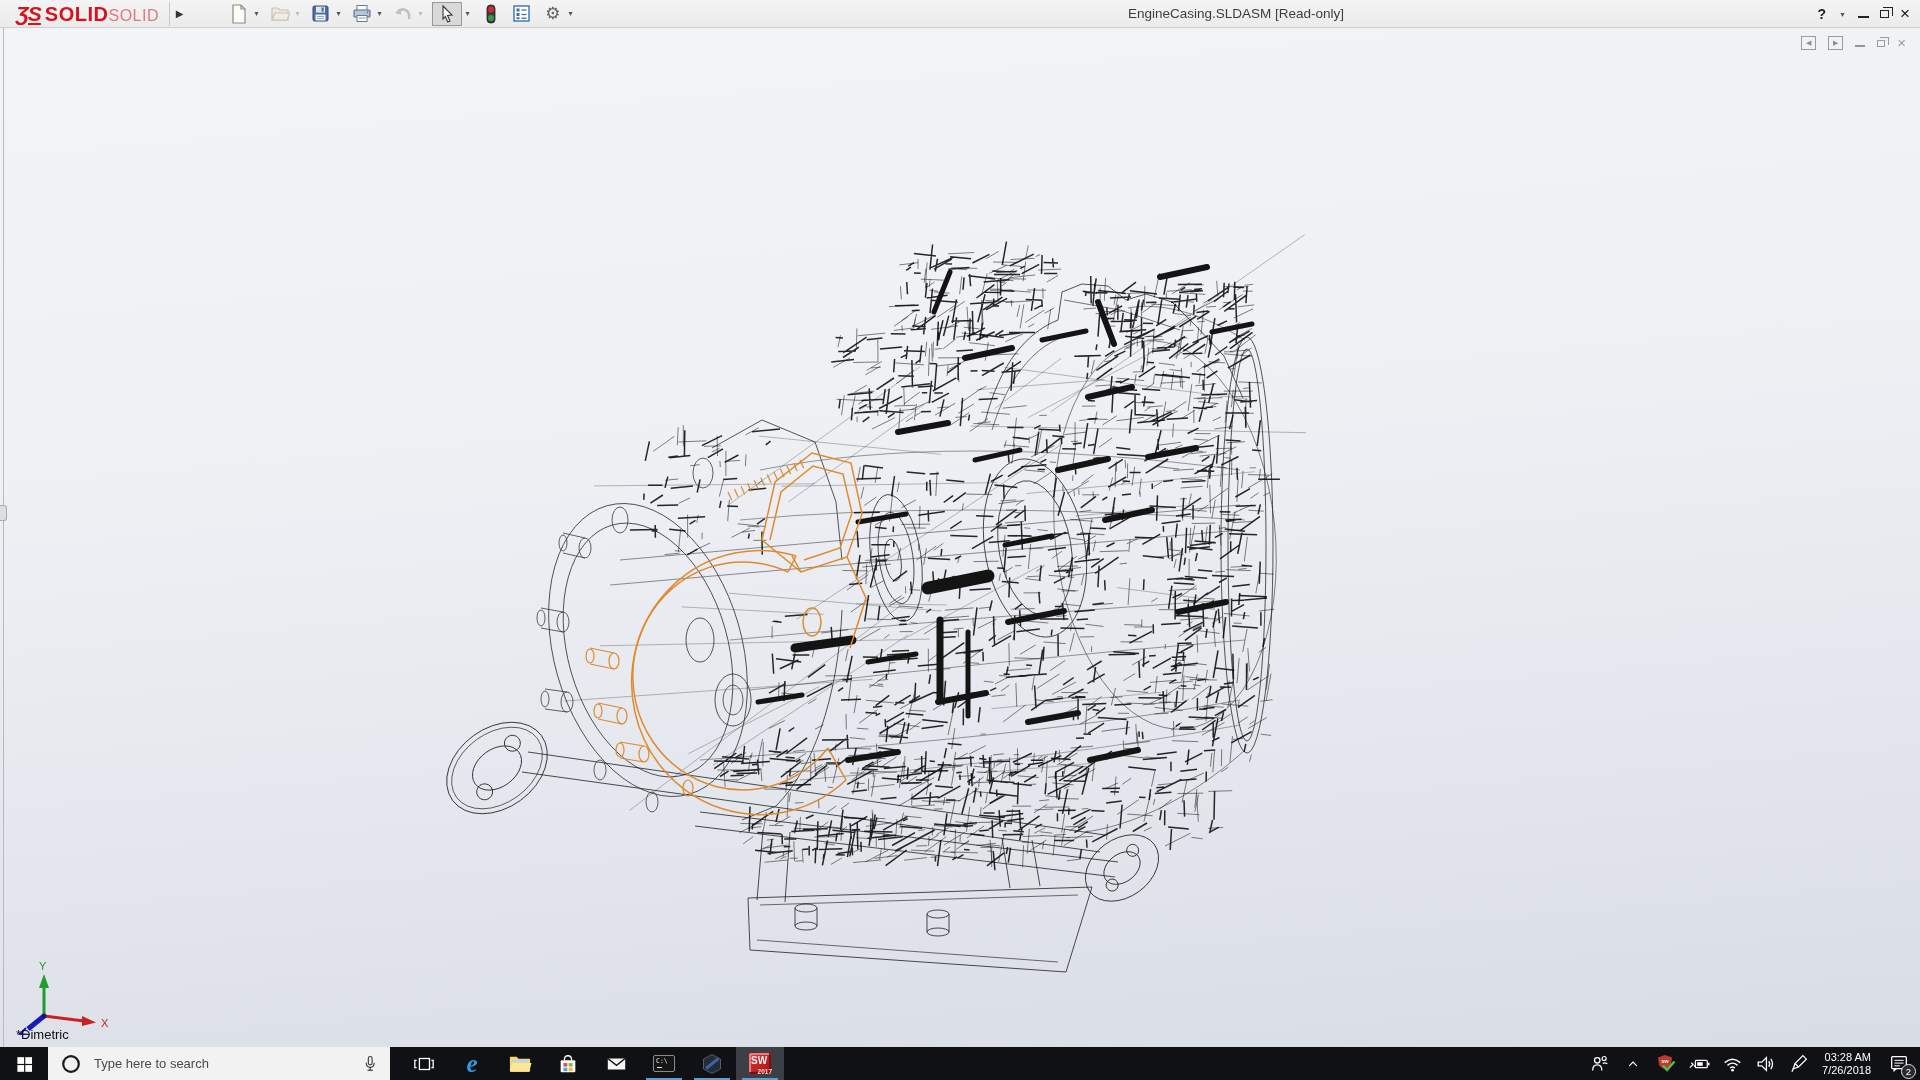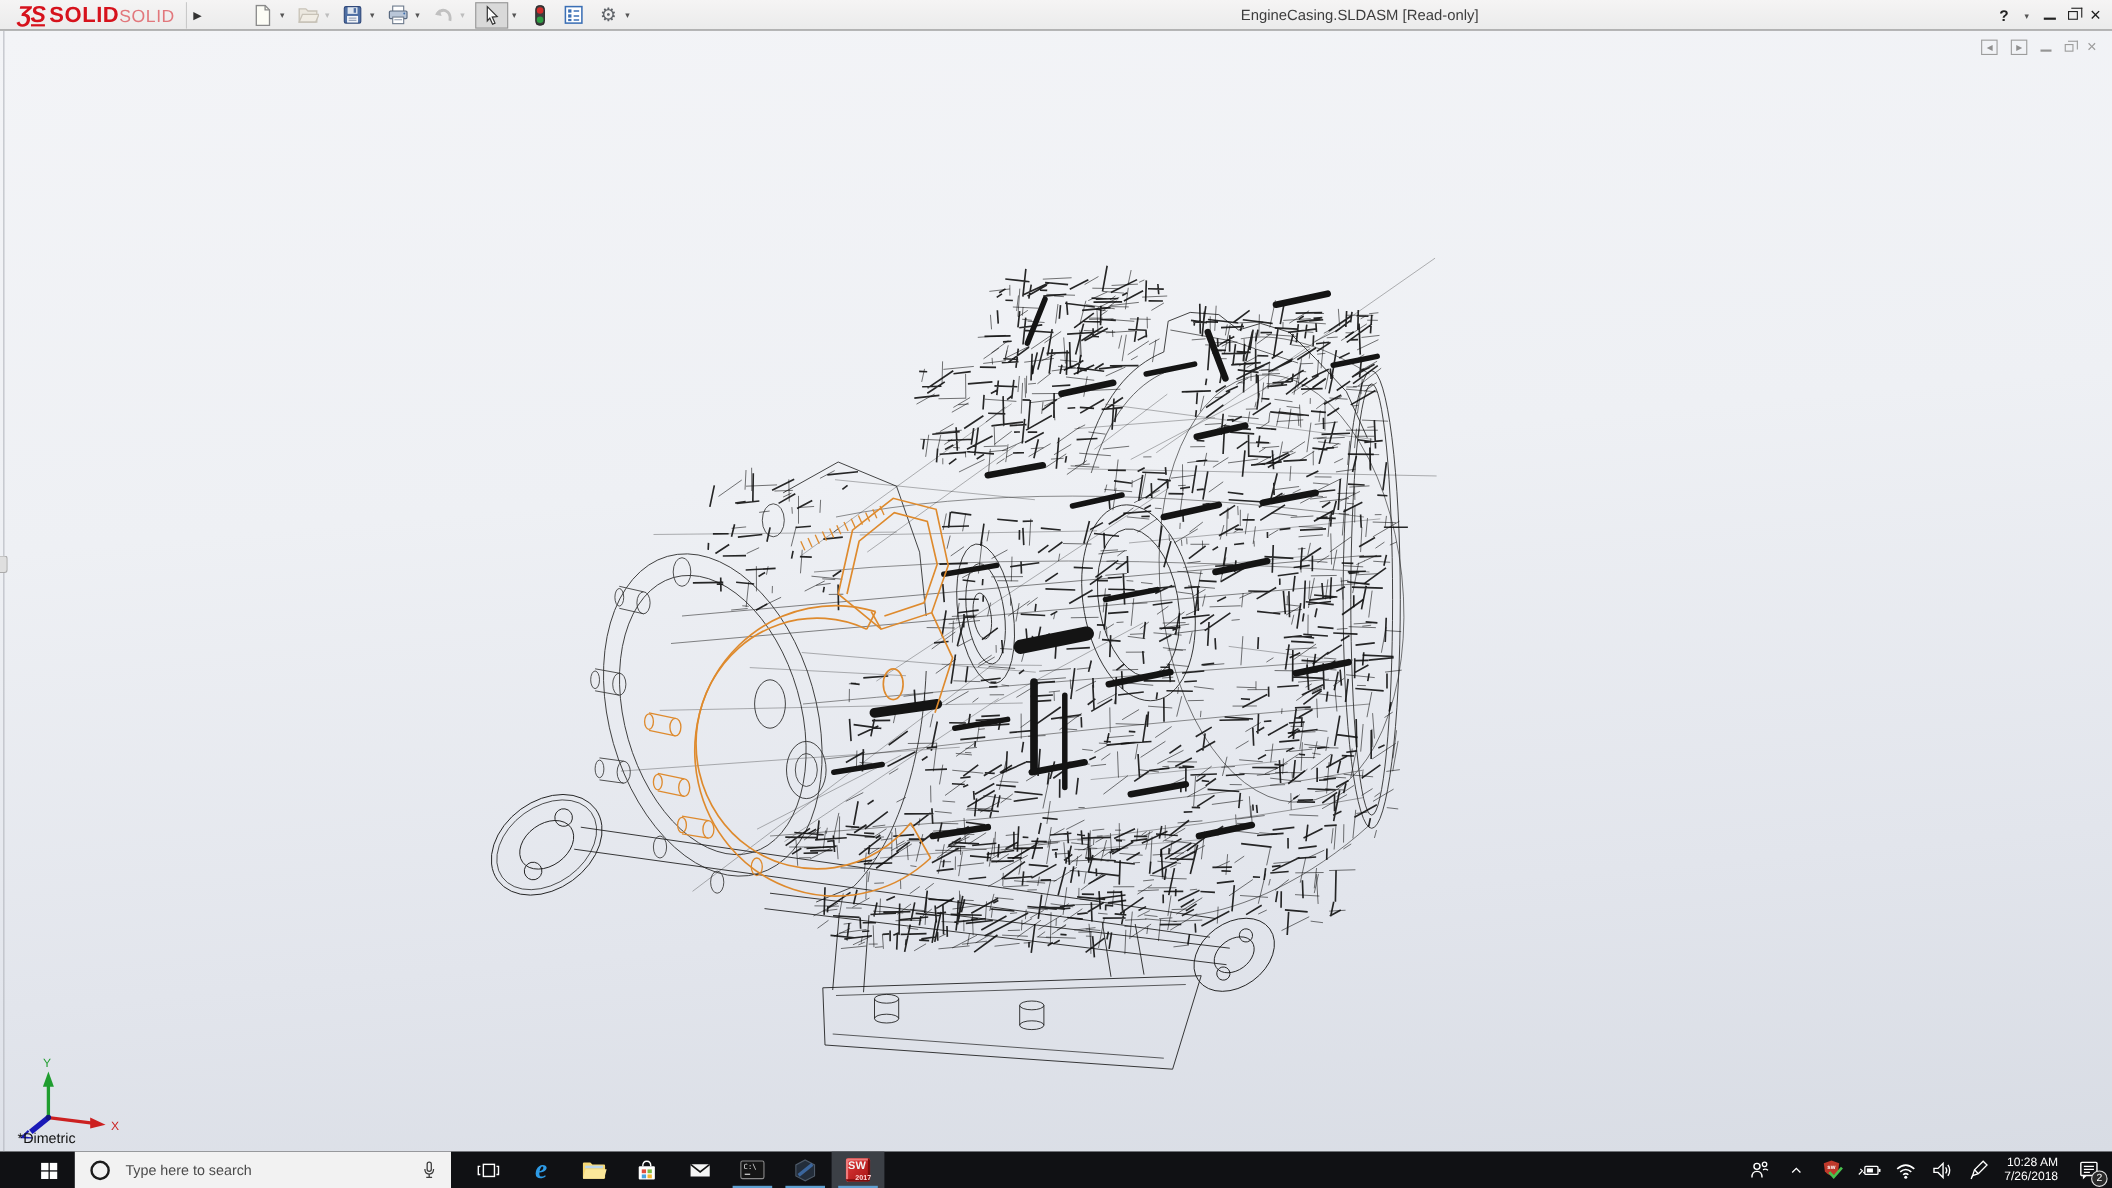--- a/index.html
+++ b/index.html
@@ -45,21 +45,21 @@
   .dc-restore { width:8px; height:7px; border:1.3px solid #9c9c9c; position:relative; }
   .dc-restore::before { content:""; position:absolute; left:2px; top:-4px; width:8px; height:7px;
     border:1.3px solid #9c9c9c; border-bottom:none; border-left:none;}
   .dc-close { font-size:15px; color:#9c9c9c; line-height:1; margin-top:-2px;}
   #model-svg { position:absolute; left:0; top:0; width:1920px; height:1019px; }
   .viewlabel { position:absolute; left:16px; top:999px; font-size:13px; font-weight:400; color:#111; }
   #triad { position:absolute; left:8px; top:912px; }
 
   
   .taskbar { position:absolute; left:0; top:1047px; width:1920px; height:33px; background:#101114;
-    display:flex; align-items:stretch;padding-left:20px; }
+    display:flex; align-items:stretch; }
   .tb-start { width:48px; display:flex; align-items:center; justify-content:center; }
   .tb-search { width:342px; background:#f2f2f2; display:flex; align-items:center; position:relative; }
   .tb-search-text { font-size:13px; color:#4a4a4a; margin-left:12px; }
   .tb-apps { display:flex; margin-left:10px; }
   .appbtn { width:48px; display:flex; align-items:center; justify-content:center; position:relative; background:transparent; border:none; }
   .appbtn.active { background:#3c4046; }
   .runline { position:absolute; left:6px; right:6px; bottom:0; height:2.5px; background:#5e9fd0; }
   .edge-e { font-style:italic; font-weight:700; font-size:25px; color:#2e9be6;
     font-family:"Liberation Serif", serif; line-height:1; }
   .cmdbox { width:22px; height:17px; background:#151515; border:1px solid #8a8a8a; border-radius:2px;
@@ -509,21 +509,21 @@
         <path d="M17.8,6.5 Q21.5,12 17.8,17.5" fill="none" stroke="#fff" stroke-width="1.4"></path>
       </svg>
     </div>
     <div class="trayic">
       <svg width="21" height="21" viewBox="0 0 24 24">
         <path d="M6,18 L8,12 L17,3 L21,7 L12,16 Z" fill="none" stroke="#fff" stroke-width="1.4"></path>
         <path d="M8,12 L12,16 M6,18 L4.5,21.5" stroke="#fff" stroke-width="1.4"></path>
       </svg>
     </div>
     <div class="clock">
-      <div>10:28 AM</div>
+      <div>03:28 AM</div>
       <div>7/26/2018</div>
     </div>
     <div class="actionwrap">
       <svg width="22" height="24" viewBox="0 0 24 24">
         <rect x="4" y="4" width="16" height="13" rx="1" fill="none" stroke="#fff" stroke-width="1.4"></rect>
         <line x1="7" y1="8" x2="17" y2="8" stroke="#fff" stroke-width="1.1"></line>
         <line x1="7" y1="11" x2="17" y2="11" stroke="#fff" stroke-width="1.1"></line>
         <line x1="7" y1="14" x2="13" y2="14" stroke="#fff" stroke-width="1.1"></line>
         <path d="M6,17 L6,21 L10,17" fill="#fff"></path>
       </svg>

